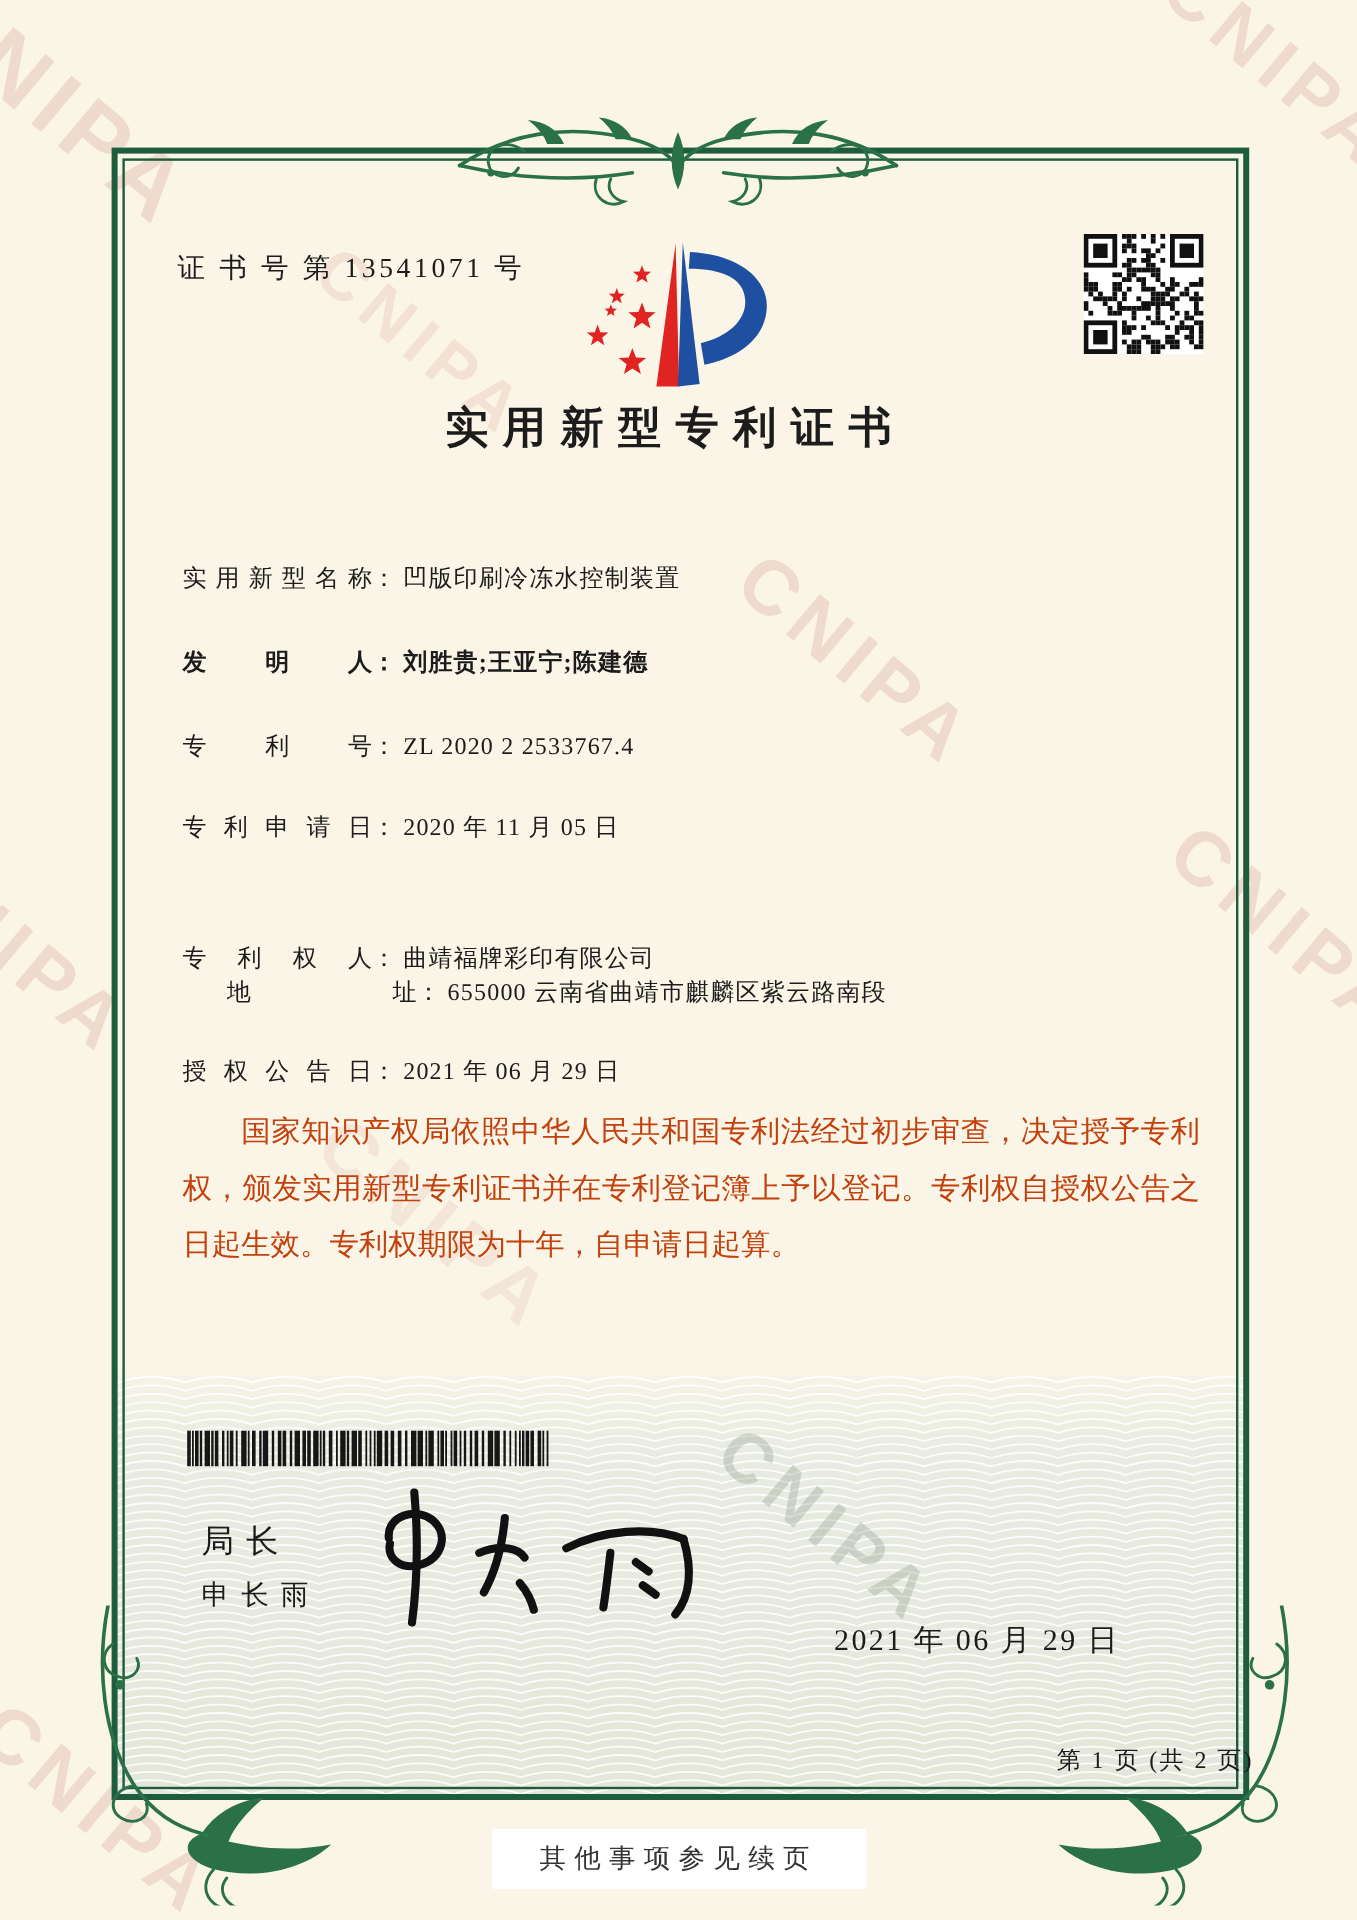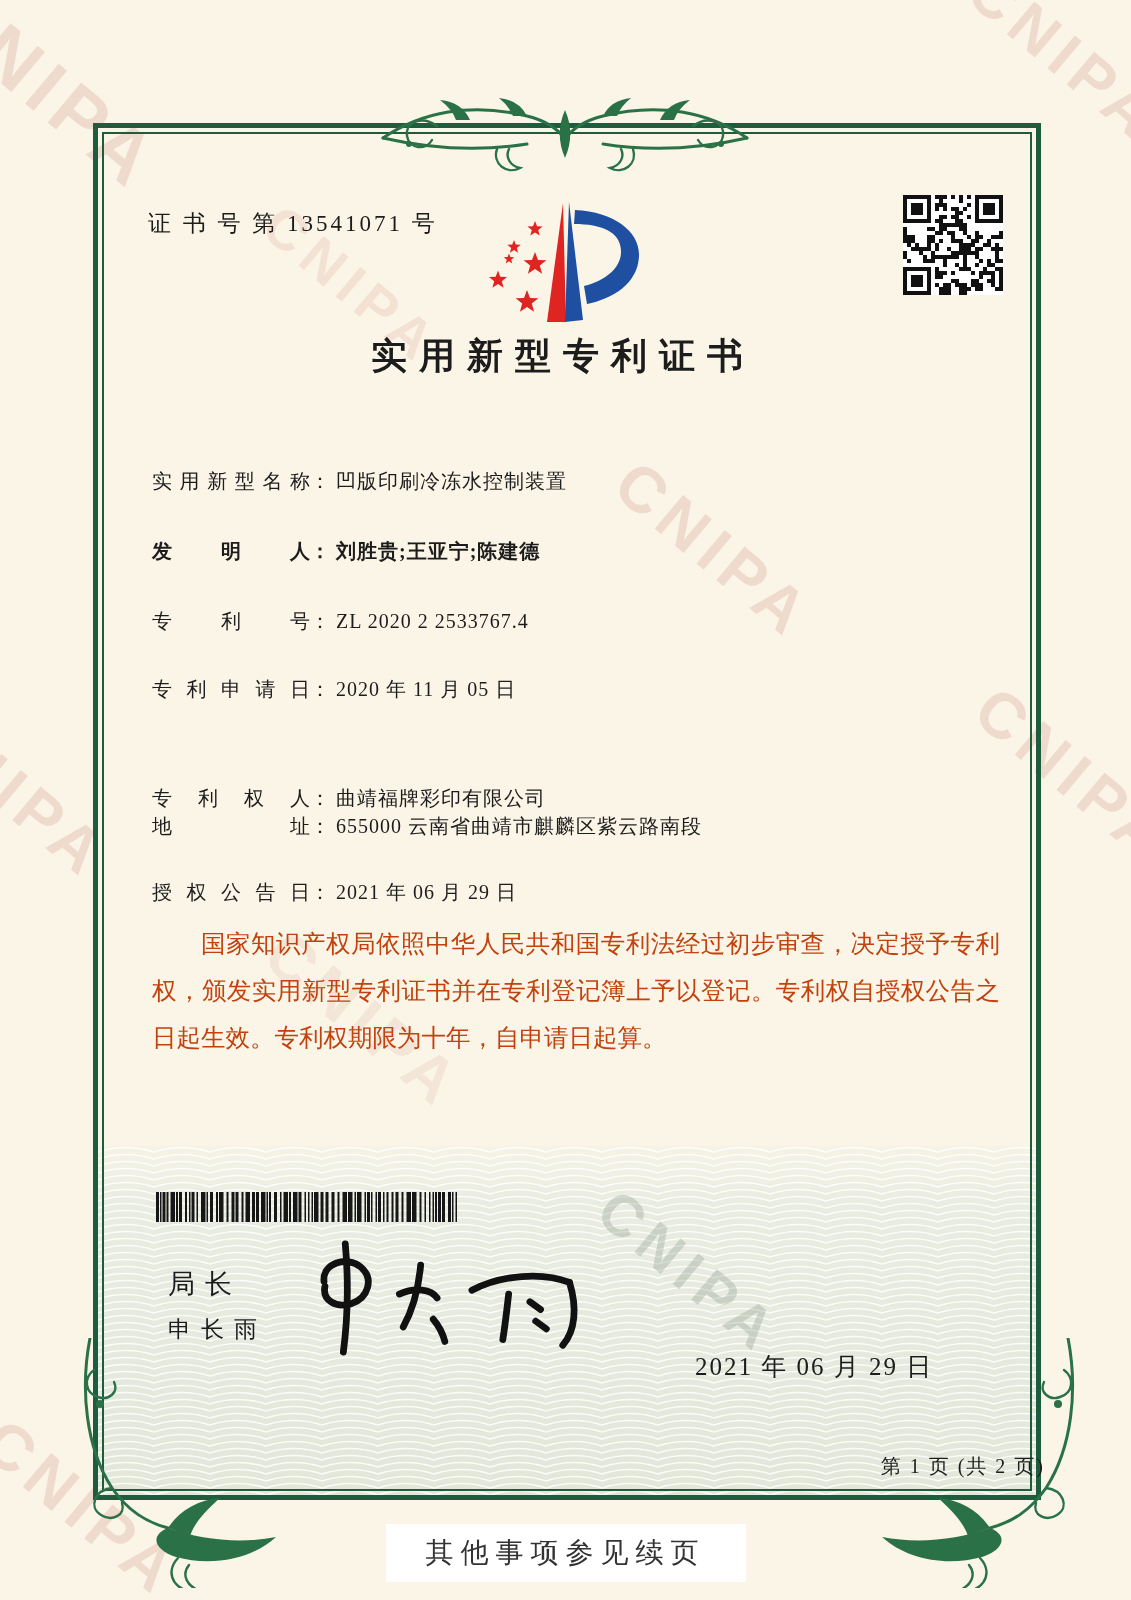--- a/index.html
+++ b/index.html
@@ -72,21 +72,21 @@
   #sig-title{left:168px;top:1266px;font-size:27px;letter-spacing:10px;
     font-family:"Liberation Sans","DejaVu Sans",sans-serif;}
   #sig-name{left:168px;top:1314px;font-size:23px;letter-spacing:10px;
     font-family:"Liberation Sans","DejaVu Sans",sans-serif;}
   #signature{left:295px;top:1232px;width:290px;height:128px;}
   #grant-date{left:695px;top:1350px;font-size:25px;letter-spacing:2px;}
   #page-num{left:0;top:1453px;width:1045px;text-align:right;font-size:20px;letter-spacing:2px;}
   #footer-note{
     left:50%;top:1524px;transform:translateX(-50%);
     background:#ffffff;padding:10px 40px;
-    font-size:28px;letter-spacing:7px;color:#333;white-space:nowrap;
+    font-size:22px;letter-spacing:7px;color:#333;white-space:nowrap;
   }
 </style>
 </head>
 <body>
 
 <div class="wm wm1">CNIPA</div>
 <div class="wm wm2">CNIPA</div>
 <div class="wm wm3">CNIPA</div>
 <div class="wm wm4">CNIPA</div>
 <div class="wm wm5">CNIPA</div>
@@ -425,21 +425,21 @@
 </div>
 <div class="abs content field-row" style="top:608px;">
   <span class="lab">专利号</span><span class="colon">：</span><span class="val">ZL 2020 2 2533767.4</span>
 </div>
 <div class="abs content field-row" style="top:676px;">
   <span class="lab">专利申请日</span><span class="colon">：</span><span class="val">2020 年 11 月 05 日</span>
 </div>
 <div class="abs content field-row" style="top:745px;margin-top:40px;">
   <span class="lab">专利权人</span><span class="colon">：</span><span class="val">曲靖福牌彩印有限公司</span>
 </div>
-<div class="abs content field-row" style="top:813px;">
+<div class="abs content field-row" style="top:813px;margin-left:37px;">
   <span class="lab">地址</span><span class="colon">：</span><span class="val">655000 云南省曲靖市麒麟区紫云路南段</span>
 </div>
 <div class="abs content field-row" style="top:879px;position:absolute;">
   <span class="lab">授权公告日</span><span class="colon">：</span><span class="val">2021 年 06 月 29 日</span>
 </div>
 
 <div id="paragraphs" class="abs content">
   <p>国家知识产权局依照中华人民共和国专利法经过初步审查，决定授予专利权，颁发实用新型专利证书并在专利登记簿上予以登记。专利权自授权公告之日起生效。专利权期限为十年，自申请日起算。</p>
 </div>
 

